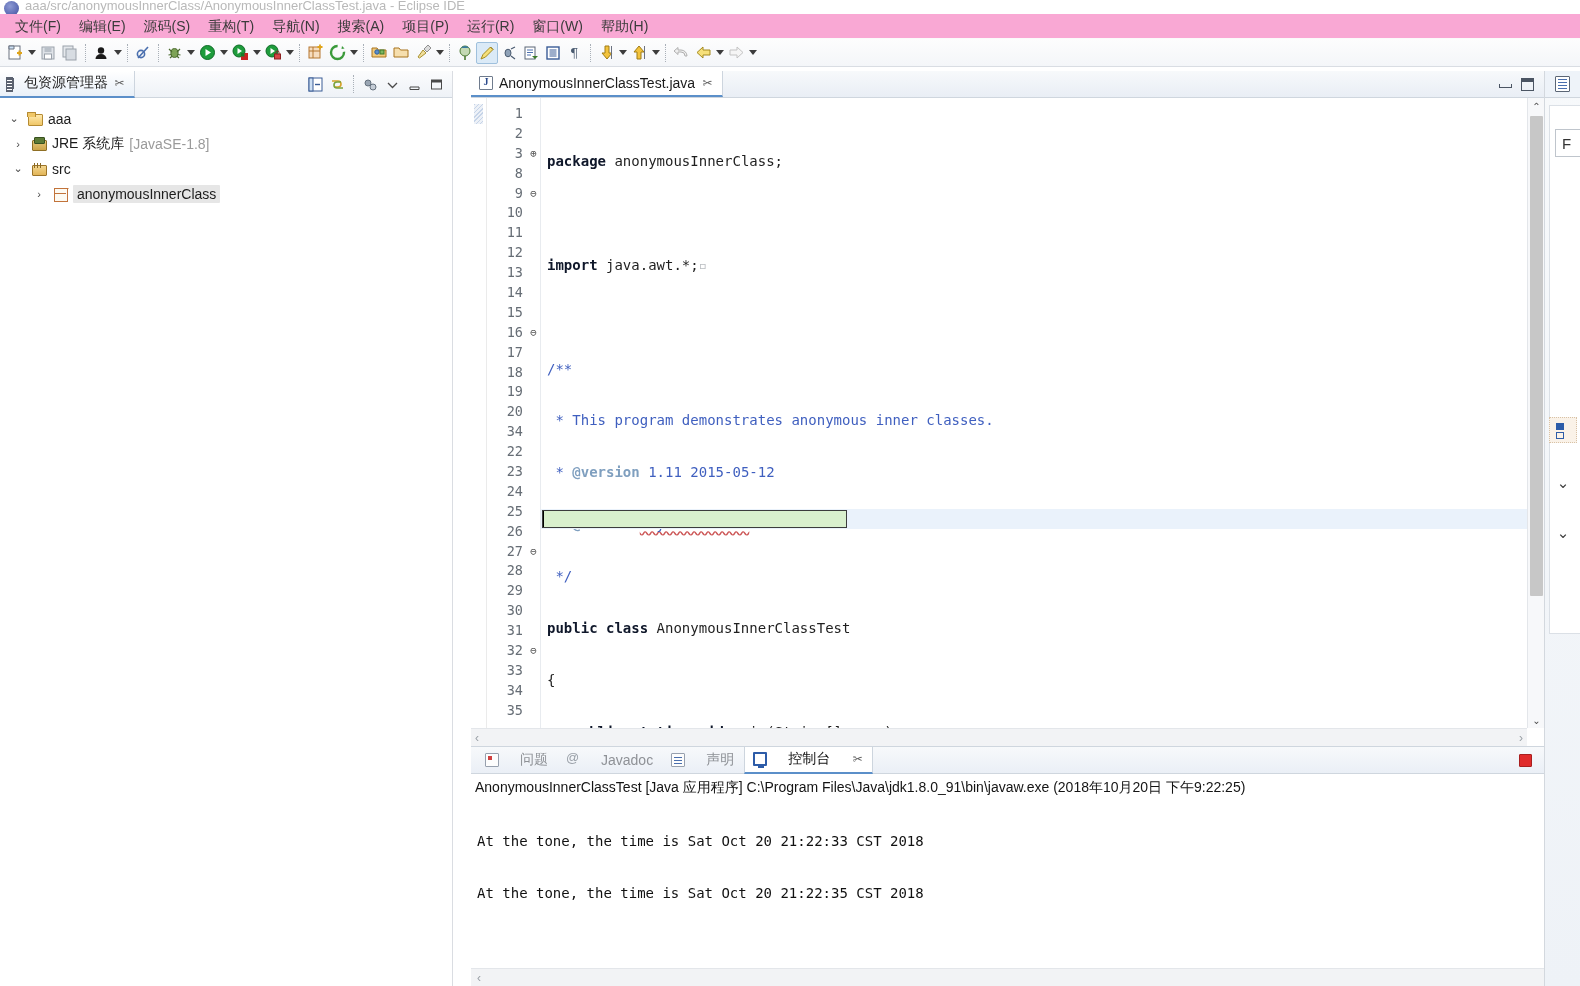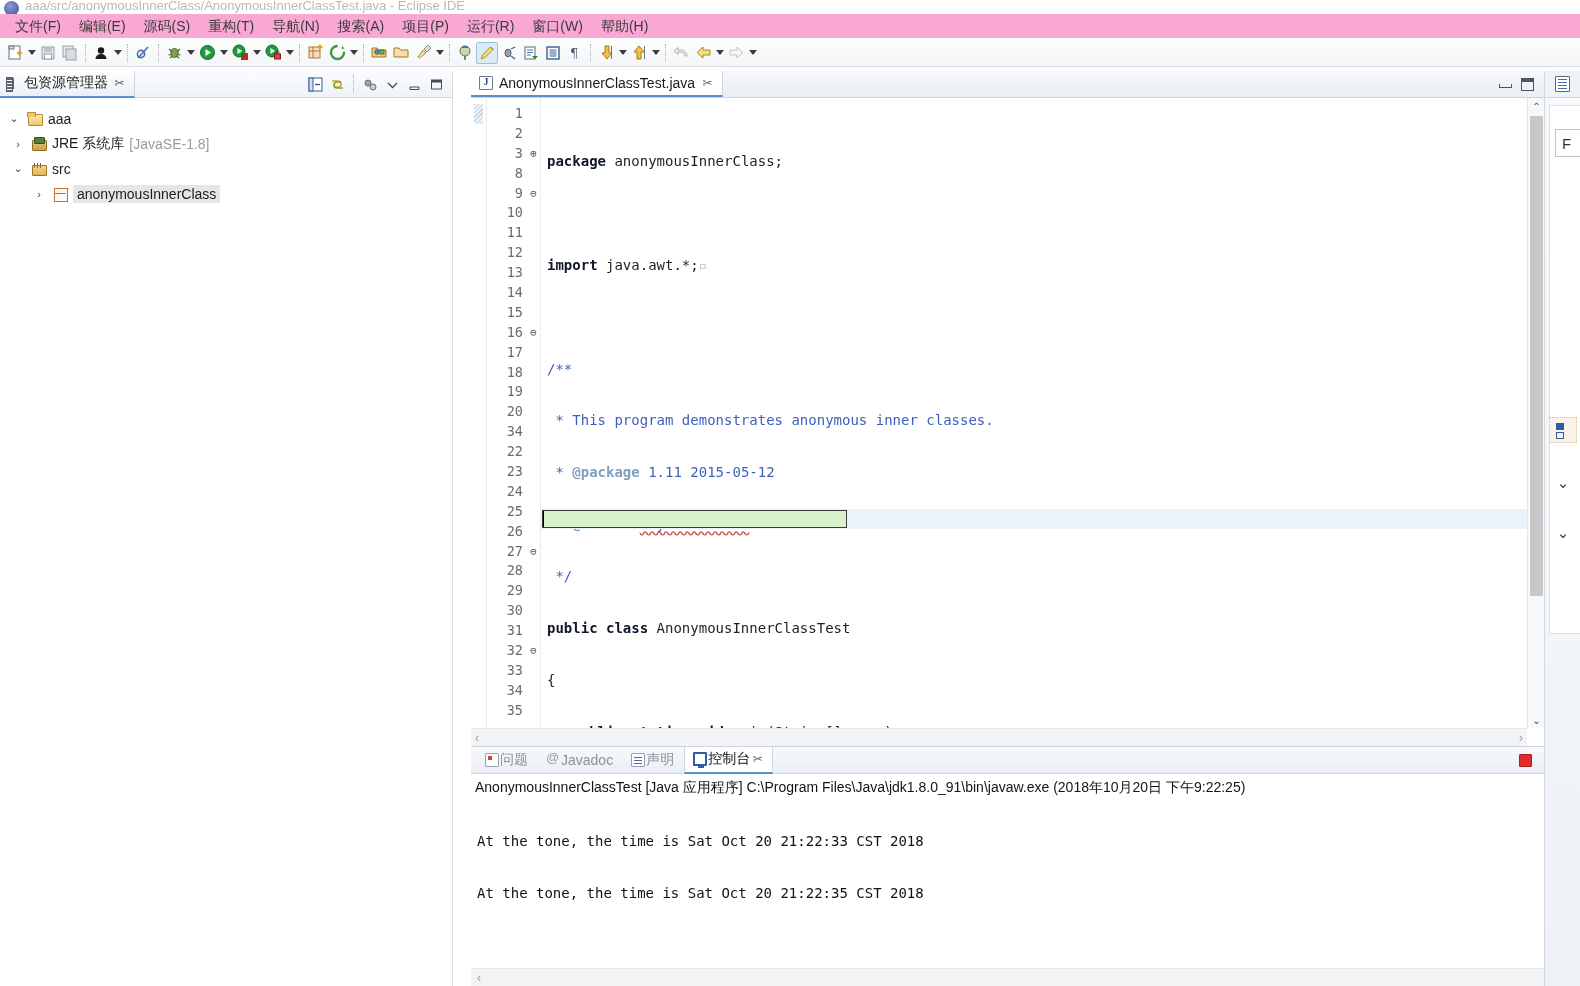--- a/index.html
+++ b/index.html
@@ -273,21 +273,21 @@
   #console{
     position:absolute; left:0; right:0; bottom:0; height:240px;
     background:#ffffff; border-top:1px solid #cfd6de;
   }
   #console-tabrow{
     height:27px; display:flex; align-items:center; gap:2px;
     background:linear-gradient(#f7f9fb,#eaeff6);
     border-bottom:1px solid #cfd6de; padding-left:6px;
   }
   .cons-tab{
-    height:27px; display:flex;align-items:center;gap:1px;padding:0 8px;
+    height:27px; display:flex;align-items:center;gap:21px;padding:0 8px;
     font-size:14px; color:#8e9196;
   }
   .cons-tab.active{
     background:#ffffff; color:#111; border-bottom:2px solid #5b8fc9;
     border-left:1px solid #cdd5de;border-right:1px solid #cdd5de;
   }
   .ci{ width:14px;height:14px;flex:none;position:relative;}
   .ci-problems{ background:#fdfdfd;border:1px solid #97a0ae;border-radius:1px;}
   .ci-problems::after{content:"";position:absolute;left:2px;top:2px;width:4px;height:4px;background:#d04040;}
   .ci-javadoc::after{
@@ -742,21 +742,21 @@
 
       </div>
       <div id="code">
         <div id="line26-hl"></div>
         <div class="ln"><span class="kw">package</span> anonymousInnerClass;</div>
         <div class="ln">&nbsp;</div>
         <div class="ln"><span class="kw">import</span> java.awt.*;<span style="color:#b9bcc0">▫</span></div>
         <div class="ln">&nbsp;</div>
         <div class="ln"><span class="jdoc">/**</span></div>
         <div class="ln"><span class="jdoc"> * This program demonstrates anonymous inner classes.</span></div>
-        <div class="ln"><span class="jdoc"> * </span><span class="jdoc-tag">@package</span><span class="jdoc"> 1.11 2015-05-12</span></div>
+        <div class="ln"><span class="jdoc"> * </span><span class="jdoc-tag">@version</span><span class="jdoc"> 1.11 2015-05-12</span></div>
         <div class="ln"><span class="jdoc"> * </span><span class="jdoc-tag">@author</span><span class="jdoc"> </span><span class="jdoc spell">Cay Horstmann</span></div>
         <div class="ln"><span class="jdoc"> */</span></div>
         <div class="ln"><span class="kw">public class</span> AnonymousInnerClassTest</div>
         <div class="ln">{</div>
         <div class="ln">   <span class="kw">public static void</span> main(String[] args)</div>
         
         
         
         
         

